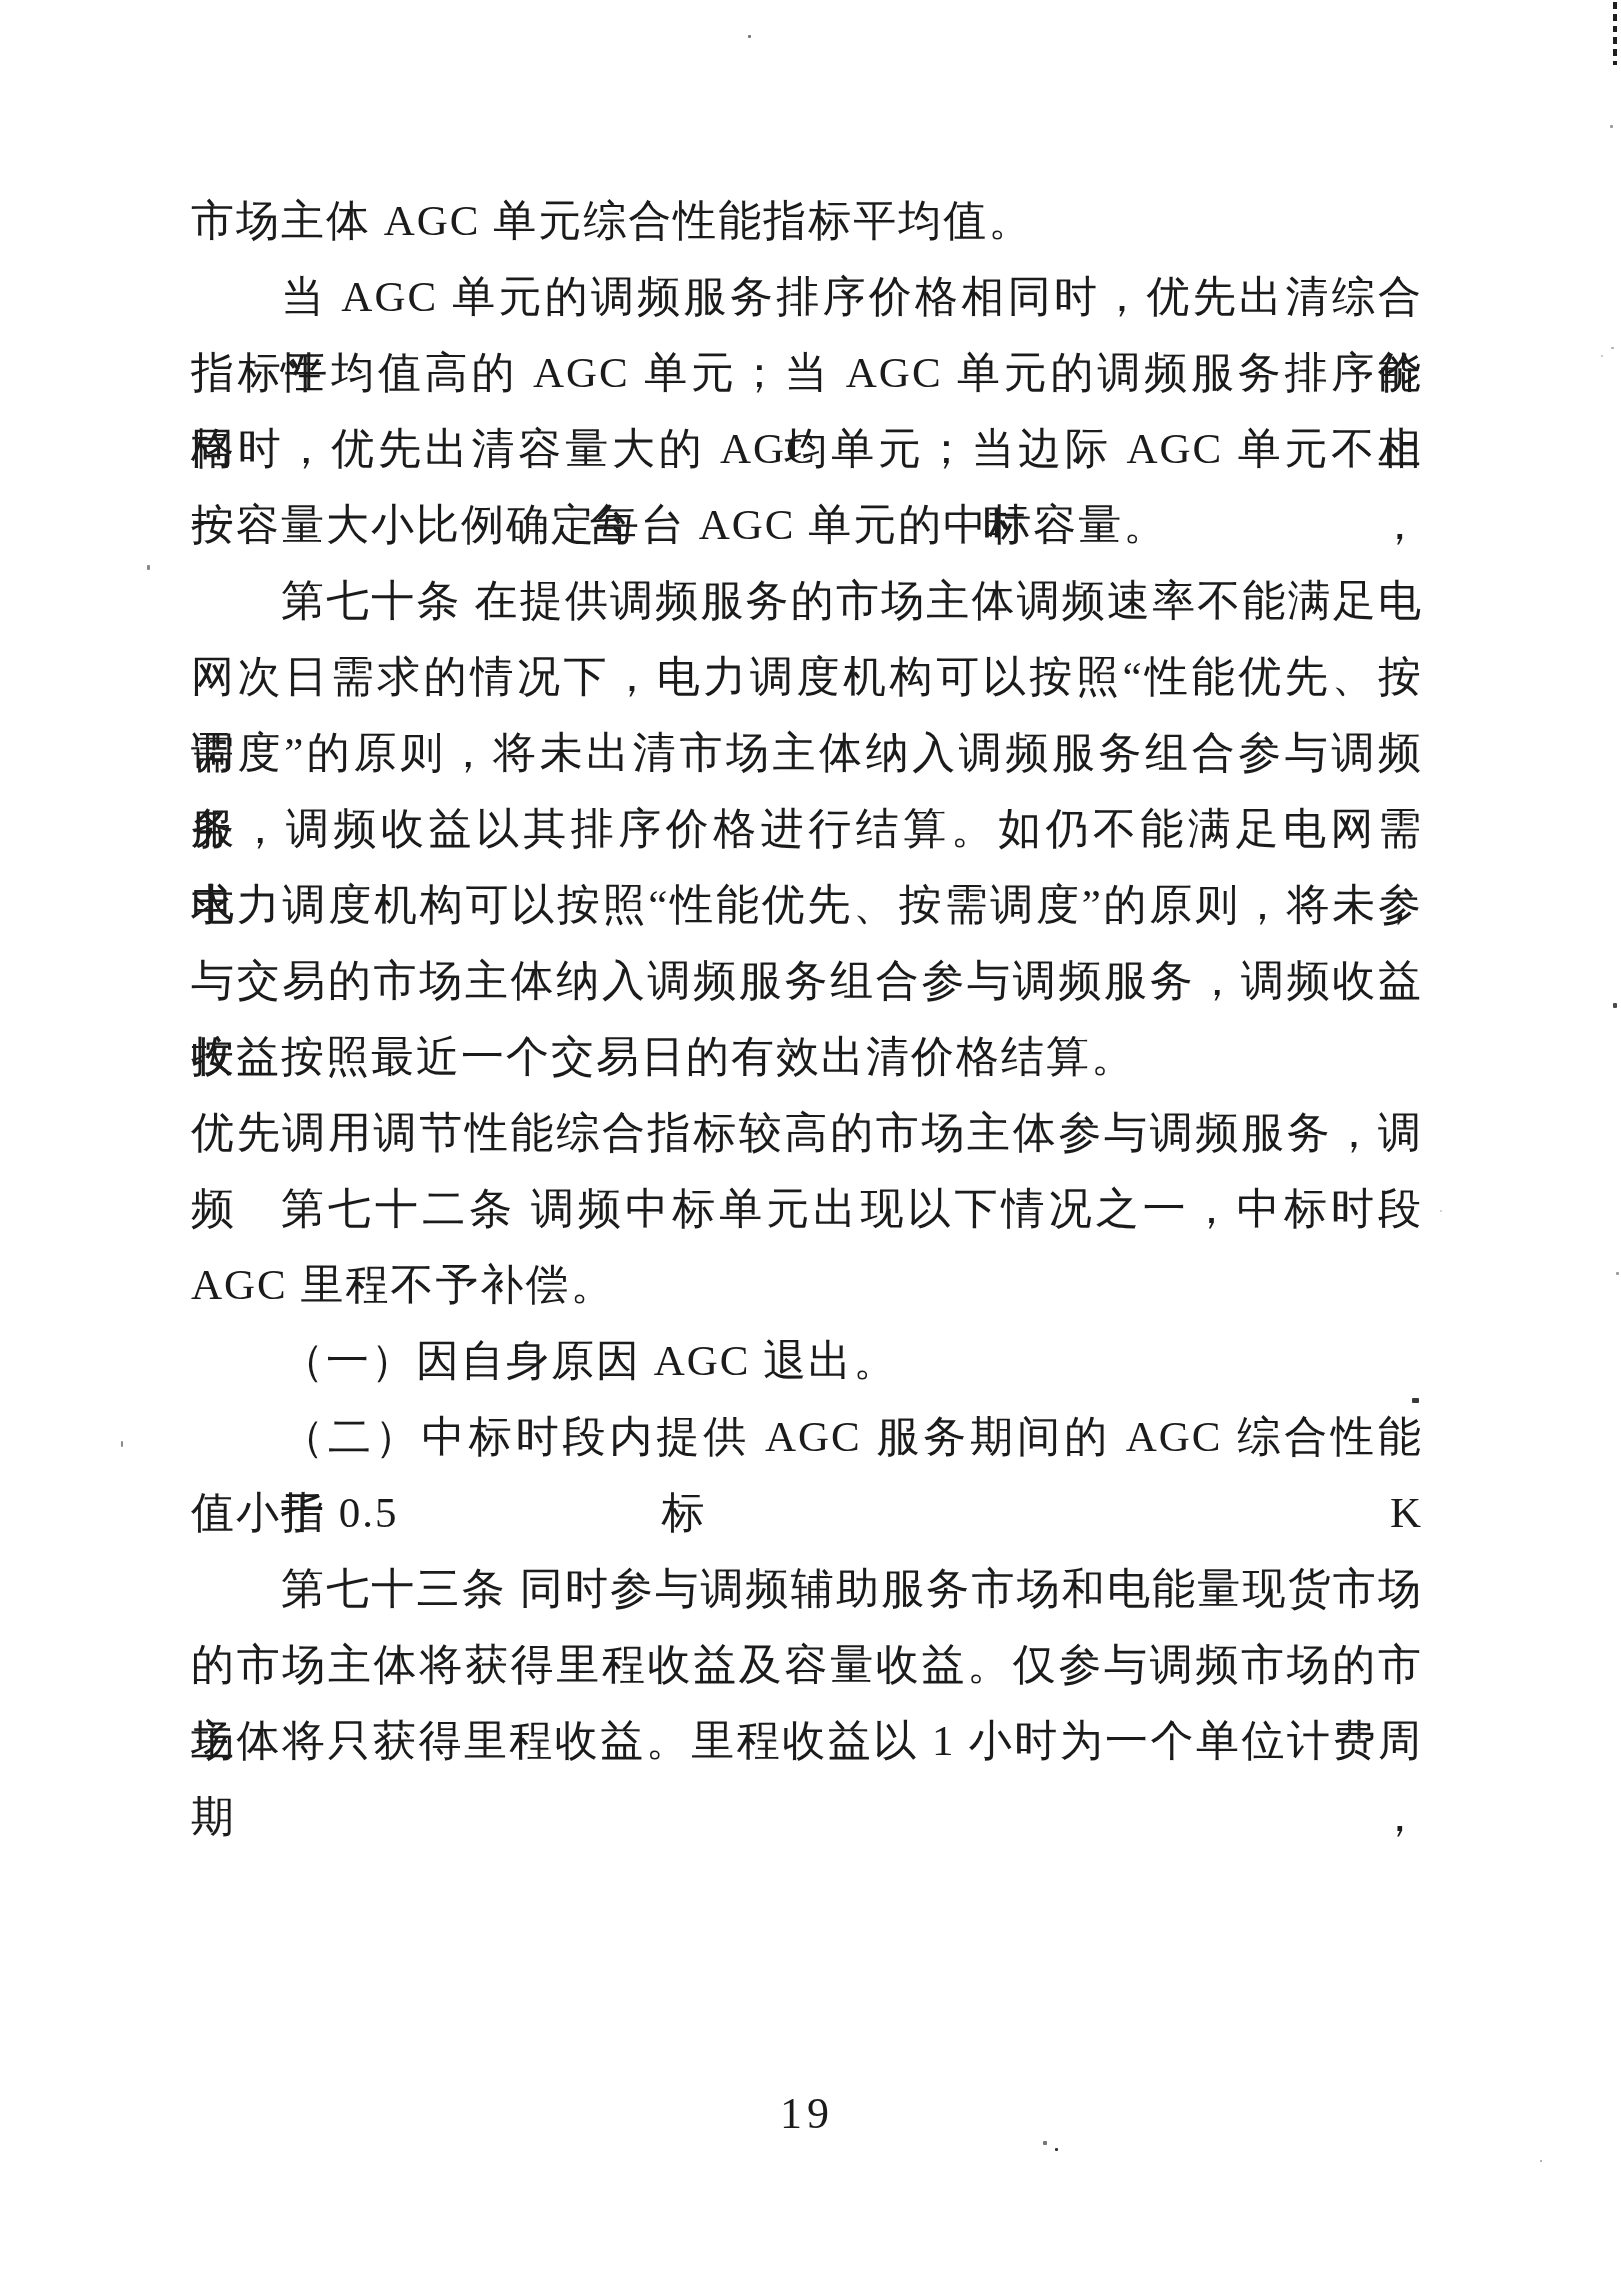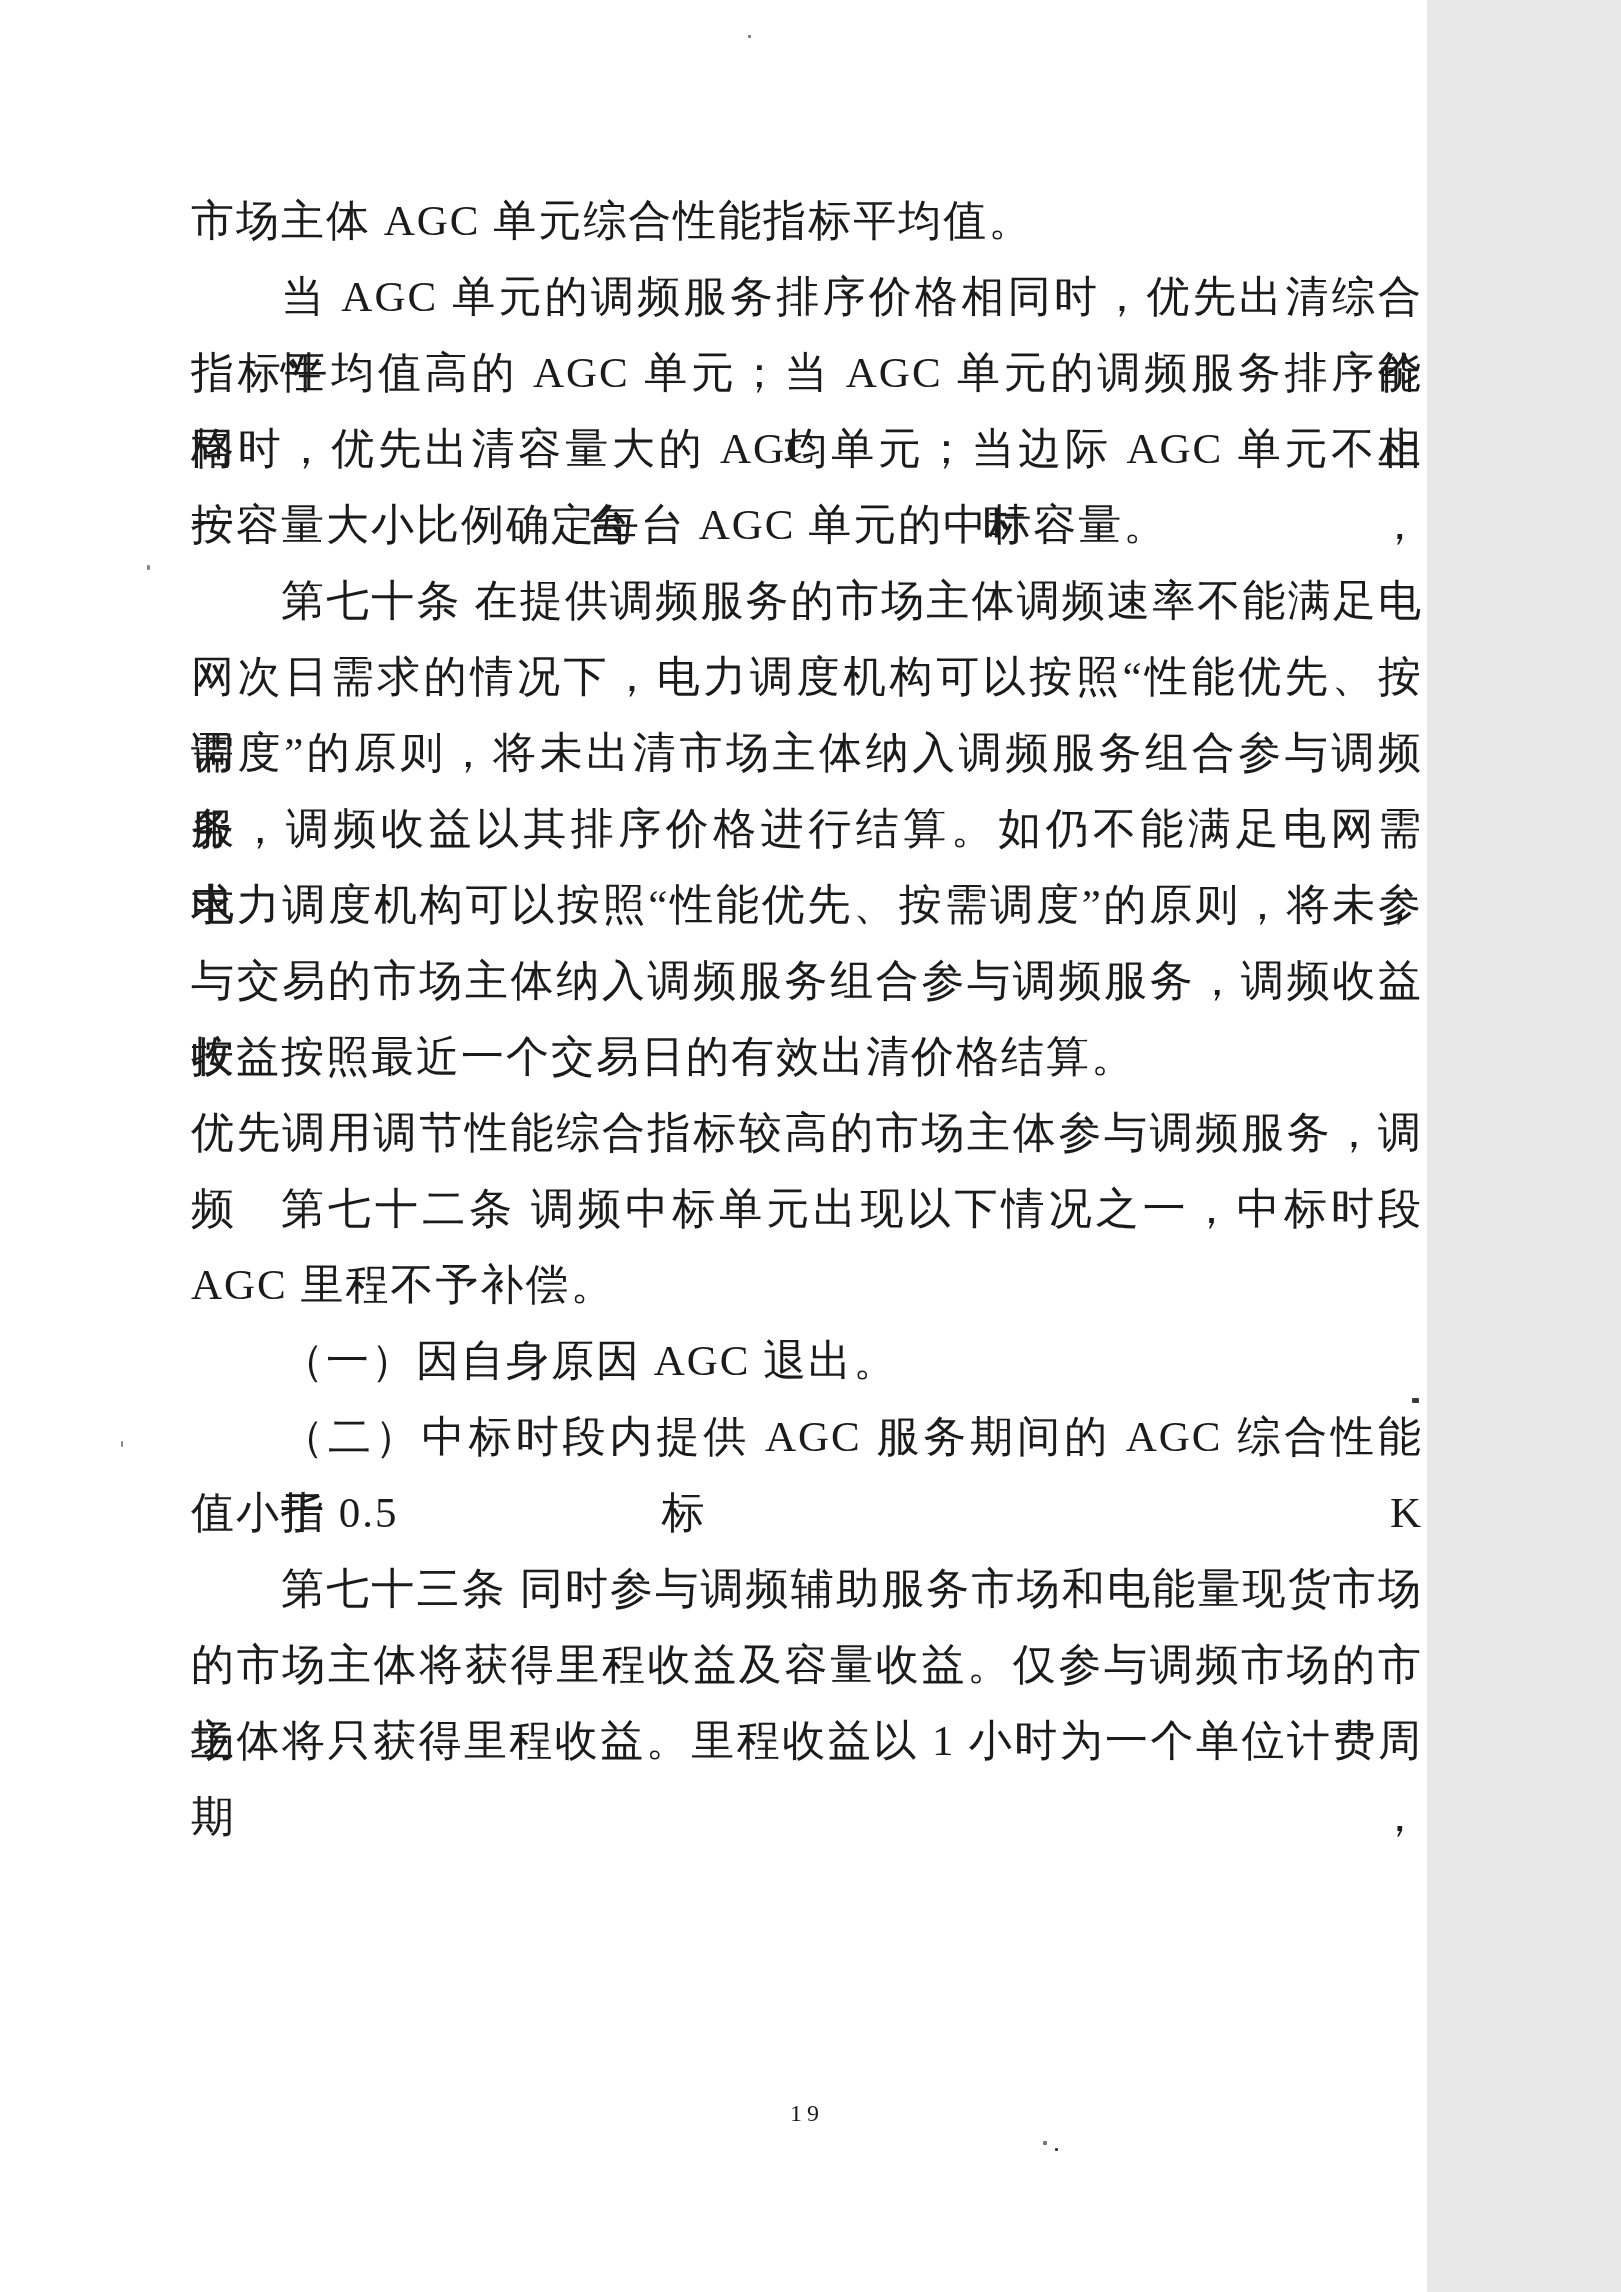--- a/index.html
+++ b/index.html
@@ -6,21 +6,21 @@
     --ink:#1b1b1b;
     --paper:#ffffff;
   }
   html,body{
     margin:0;
     padding:0;
     background:#e8e8e8;
   }
   .page{
     position:relative;
-    width:1427px;
+    width:1621px;
     height:2293px;
     background:var(--paper);
     overflow:hidden;
     font-family:"Liberation Serif","DejaVu Serif",serif;
     color:var(--ink);
   }
   .text-column{
     position:absolute;
     left:191px;
     top:183px;
@@ -42,21 +42,21 @@
     padding-left:90px;
   }
   .page-number{
     position:absolute;
     top:2092px;
     left:191px;
     width:1232px;
     height:43px;
     line-height:43px;
     text-align:center;
-    font-size:24px;
+    font-size:44px;
     letter-spacing:4.9px;
     color:var(--ink);
   }
   
   .speck{
     position:absolute;
     background:#555;
     border-radius:1px;
   }
   .dash-line{

